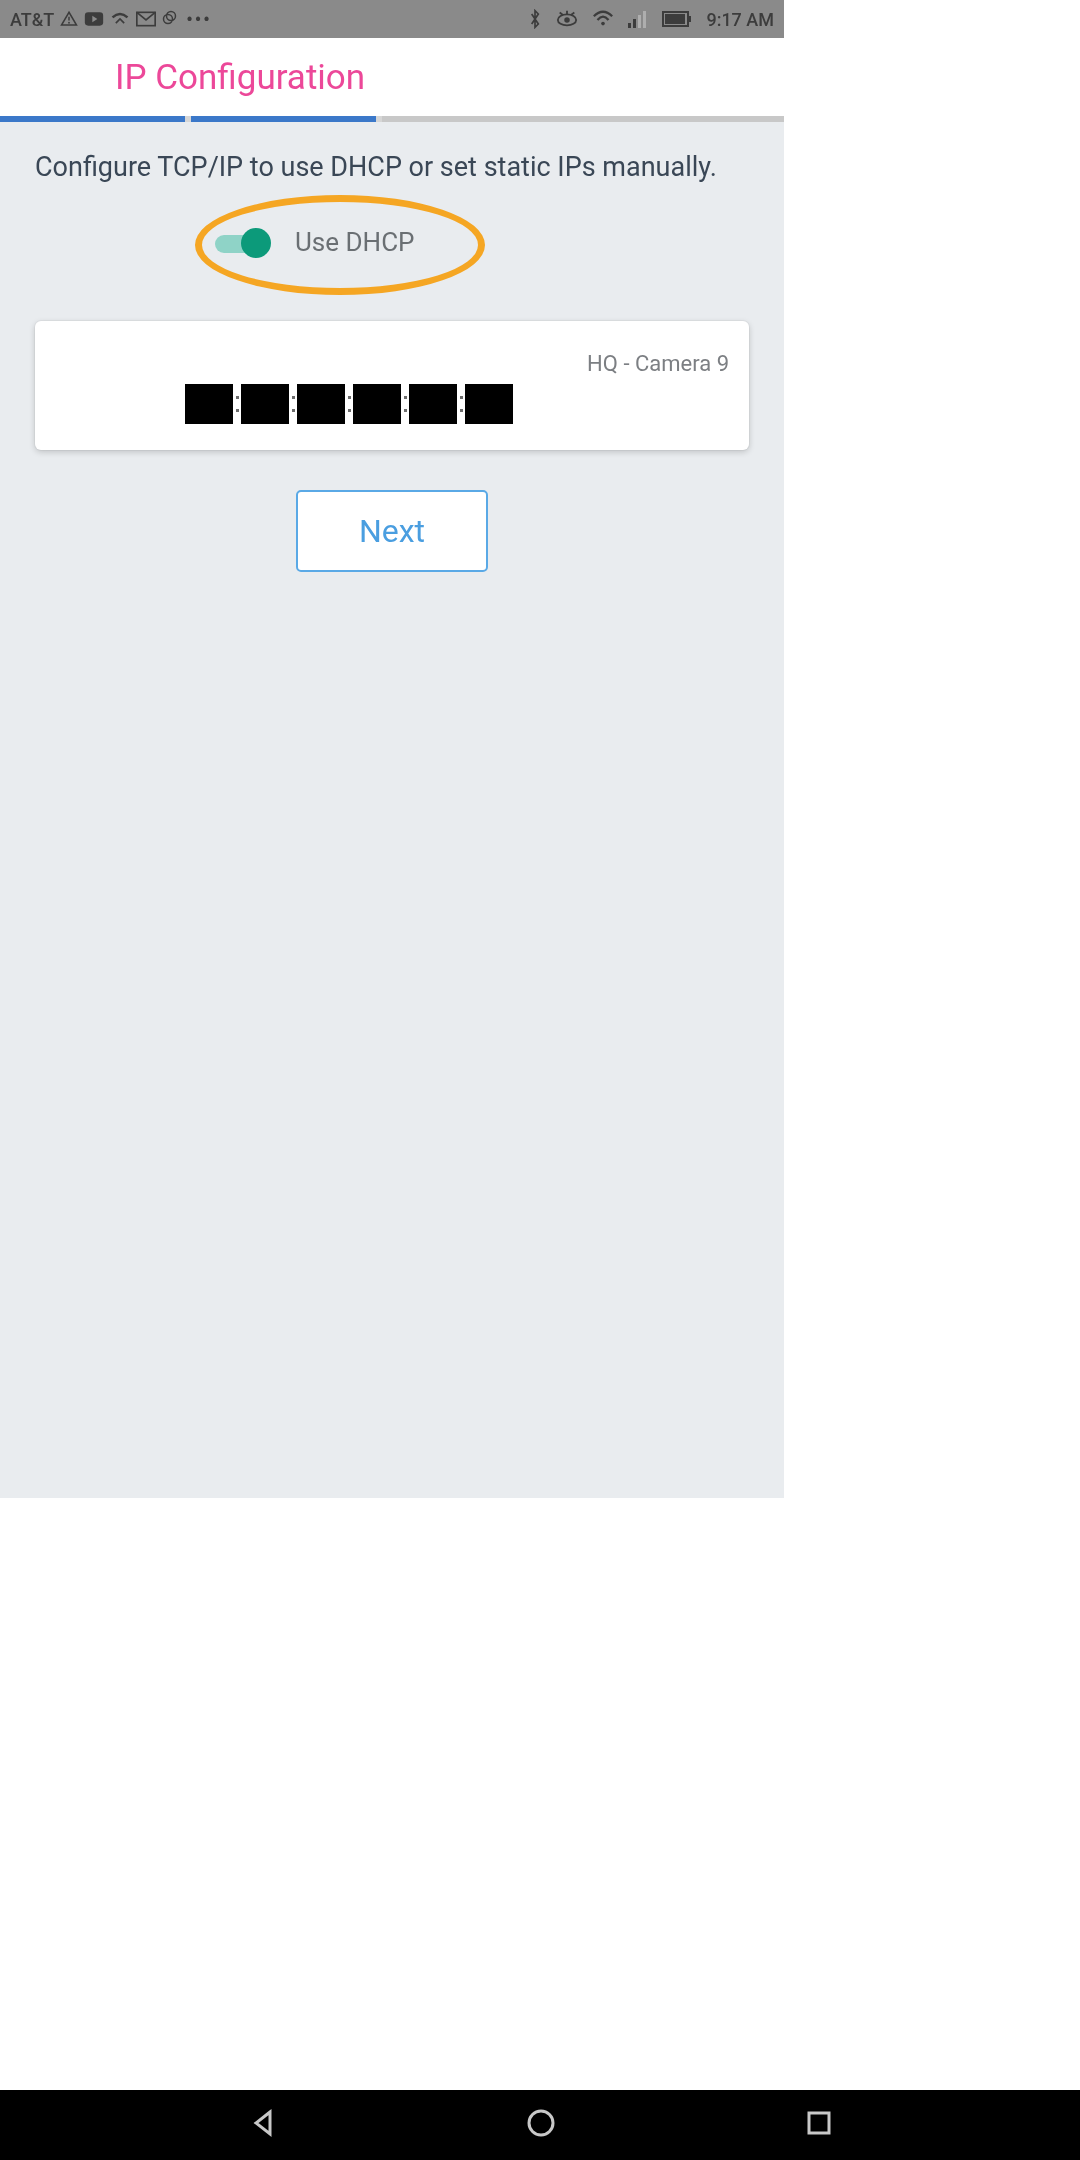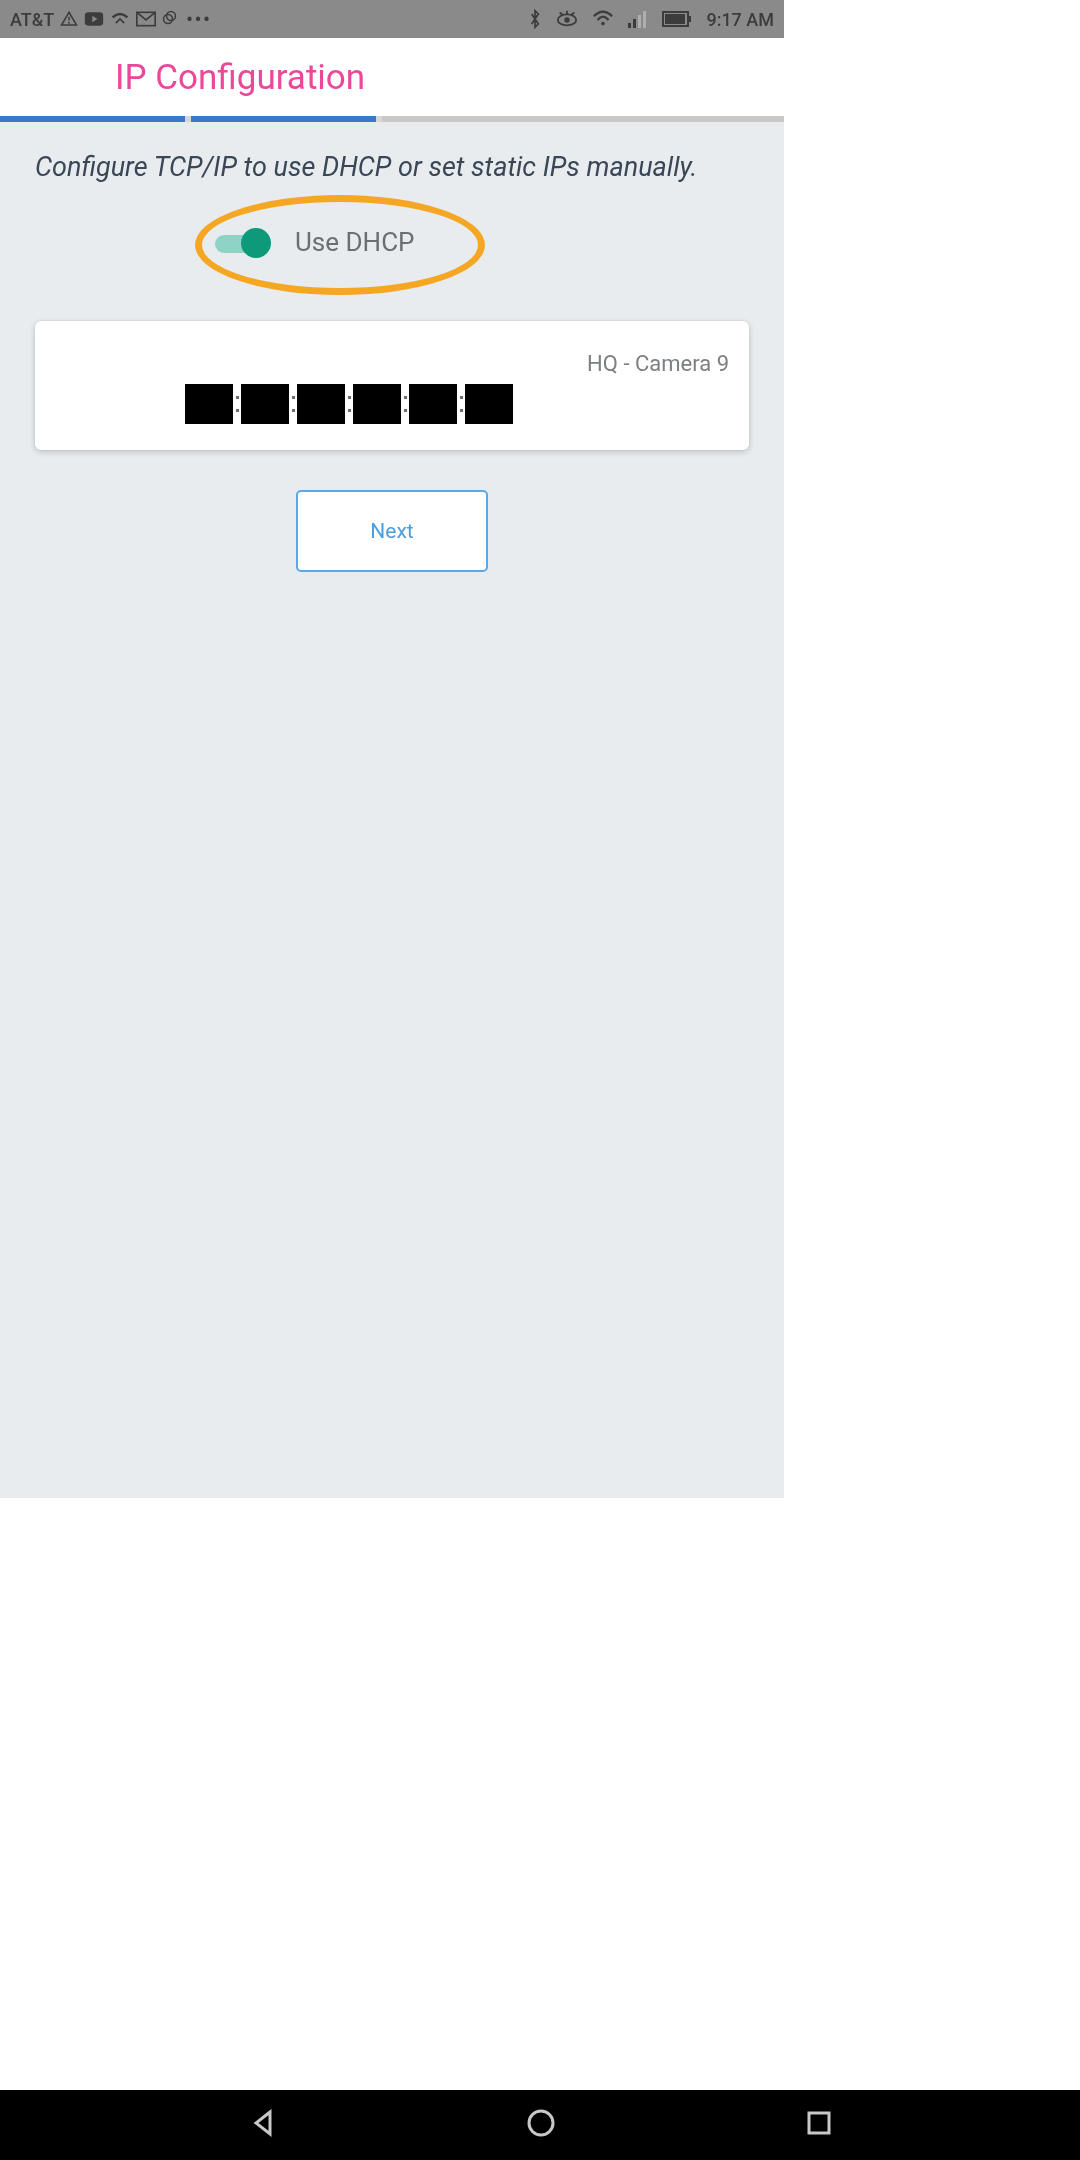--- a/index.html
+++ b/index.html
@@ -51,21 +51,20 @@
   .content {
     background:#e9ecef;
     height: calc(1568px - 38px - 78px - 6px - 70px);
     padding: 30px 35px 0 35px;
   }
   .description {
     font-size: 27px;
     color:#3a4756;
     line-height: 1.15;
     margin-bottom: 18px;
-    font-style: italic;
   }
 
   
   .toggle-wrap {
     position: relative;
     height: 110px;
     margin-bottom: 10px;
   }
   .ellipse {
     position:absolute;
@@ -140,21 +139,21 @@
 
   
   .next-btn {
     display:block;
     margin: 0 auto;
     width: 192px;
     height: 82px;
     background:#ffffff;
     border: 2px solid #5aa9e6;
     border-radius:5px;
-    font-size:21px;
+    font-size:32px;
     color:#4a9ee0;
     display:flex;
     align-items:center;
     justify-content:center;
     cursor:pointer;
   }
 
   
   .navbar {
     position:absolute;

